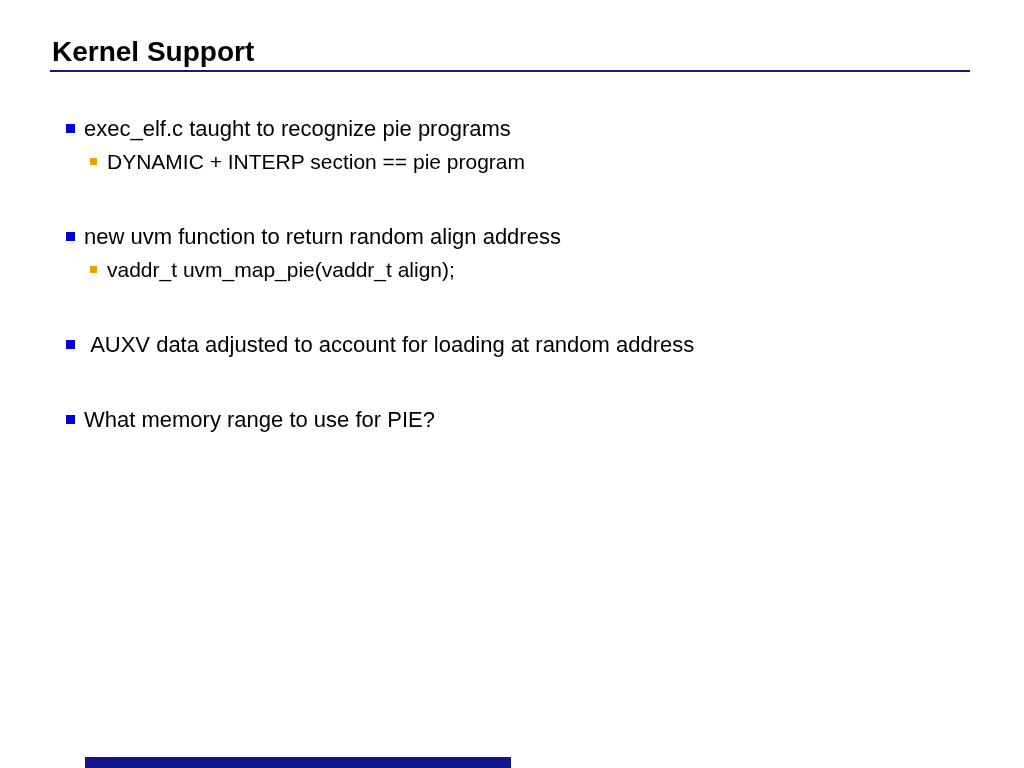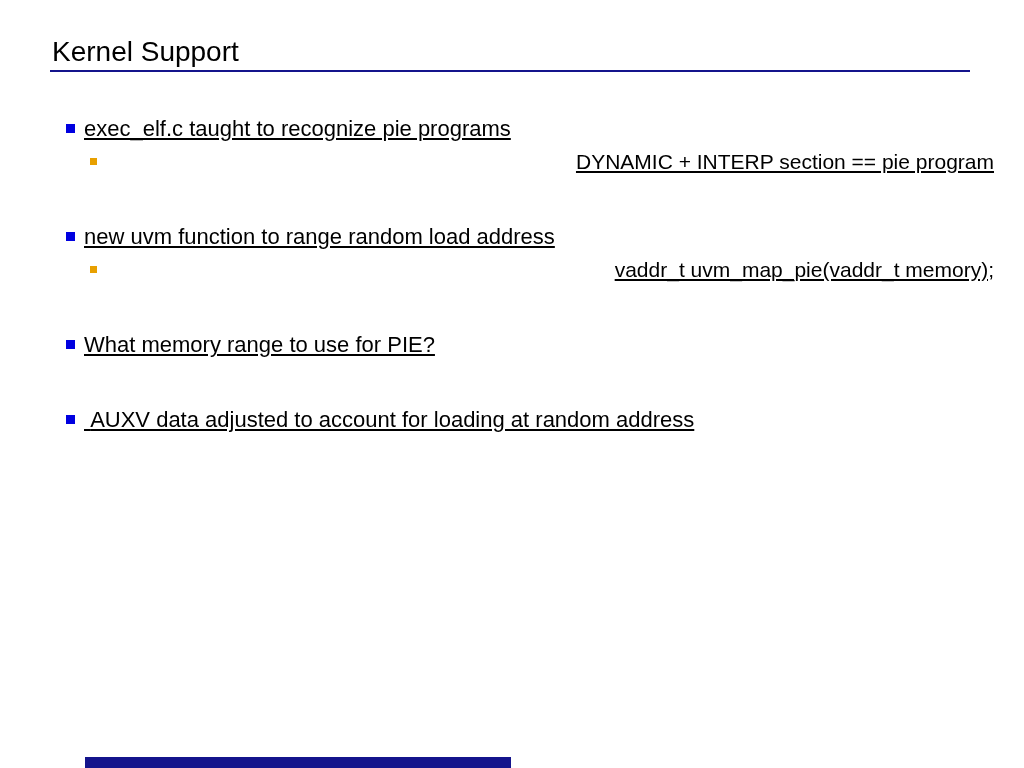--- a/index.html
+++ b/index.html
@@ -10,51 +10,50 @@
     color: #000000;
     overflow: hidden;
     position: relative;
   }
   .slide { position: absolute; inset: 0; }
 
   .title {
     position: absolute;
     left: 52px; top: 36px;
     font-size: 28px;
-    font-weight: 400;
+    font-weight: 700;
     letter-spacing: 0px;
     color: #000000;
     white-space: pre;
   }
   .title-rule {
     position: absolute;
     left: 50px; top: 70px;
     width: 920px; height: 2px;
     background: var(--rule-color, #14148c);
   }
 
   .content {
     position: absolute;
     left: 66px; top: 112px;
     right: 30px;
   }
   .group { margin-bottom: 42px; }
 
-  .item { position: relative; white-space: pre-wrap; text-decoration: underline; }
+  .item { position: relative; white-space: pre-wrap; }
   .item.l1 {
     font-size: 22px;
     line-height: 33px;
     padding-left: 18px;
   }
   .item.l2 {
     font-size: 21px;
     line-height: 33px;
     margin-left: 24px;
     padding-left: 17px;
-    text-align: right;
   }
   .marker {
     position: absolute;
     left: 0;
     display: inline-block;
   }
   .item.l1 > .marker {
     top: 12px; width: 9px; height: 9px;
     background: var(--l1-color, #0000e0);
   }
@@ -75,24 +74,24 @@
 
 <div class="slide">
   <div class="title">Kernel Support</div>
   <div class="title-rule"></div>
   <div class="content" id="bullet-content">
       <div class="group">
         <div class="item l1"><span class="marker"></span><span>exec_elf.c taught to recognize pie programs</span></div>
         <div class="item l2"><span class="marker"></span><span>DYNAMIC + INTERP section == pie program</span></div>
       </div>
       <div class="group">
-        <div class="item l1"><span class="marker"></span><span>new uvm function to range random load address</span></div>
-        <div class="item l2"><span class="marker"></span><span>vaddr_t uvm_map_pie(vaddr_t memory);</span></div>
+        <div class="item l1"><span class="marker"></span><span>new uvm function to return random align address</span></div>
+        <div class="item l2"><span class="marker"></span><span>vaddr_t uvm_map_pie(vaddr_t align);</span></div>
+      </div>
+      <div class="group">
+        <div class="item l1"><span class="marker"></span><span> AUXV data adjusted to account for loading at random address</span></div>
       </div>
       <div class="group">
         <div class="item l1"><span class="marker"></span><span>What memory range to use for PIE?</span></div>
-      </div>
-      <div class="group">
-        <div class="item l1"><span class="marker"></span><span> AUXV data adjusted to account for loading at random address</span></div>
       </div>
     </div>
   <div class="footer-bar"></div>
 </div>
 
 </body></html>

